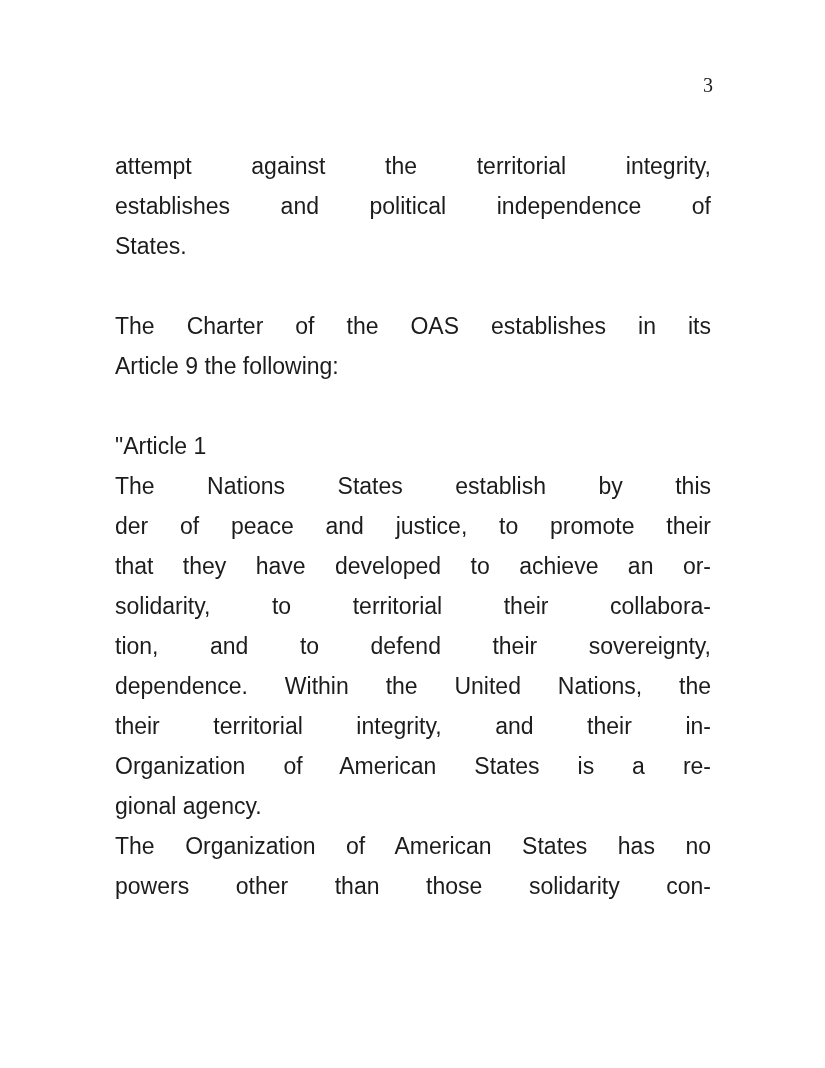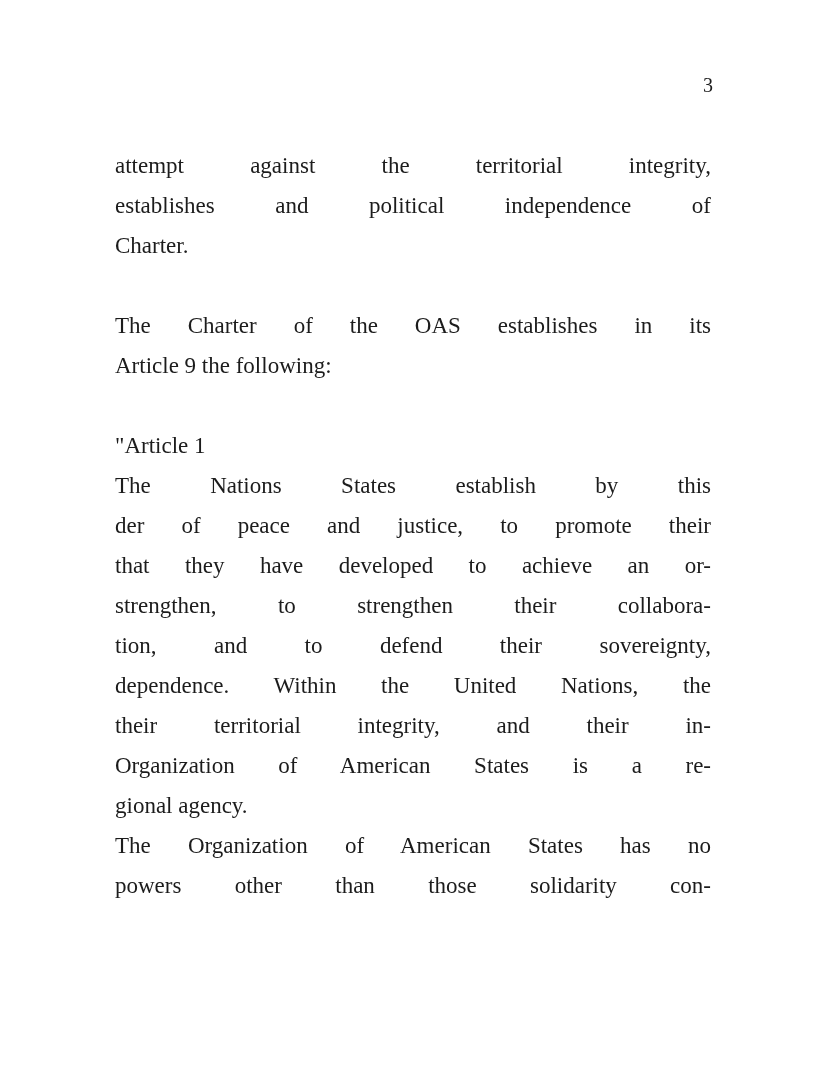--- a/index.html
+++ b/index.html
@@ -16,21 +16,21 @@
     right: 112px;
     font-family: "Liberation Serif", "DejaVu Serif", serif;
     font-size: 20px;
     color: #1c1c1c;
   }
   .text-block {
     position: absolute;
     left: 115px;
     top: 146px;
     width: 596px;
-    font-family: Liberation Serif, serif;
+    font-family: Liberation Sans, sans-serif;
     font-size: 23px;
     line-height: 40px;
     color: #1c1c1c;
   }
   .line { text-align: left; }
   .line.j {
     text-align: justify;
     text-align-last: justify;
   }
   .gap { height: 40px; }
@@ -39,34 +39,34 @@
 <body>
 
 <div class="page">
 
   <div class="page-number">3</div>
 
   <div class="text-block">
 
     <div class="line j">attempt against the territorial integrity,</div>
     <div class="line j">establishes and political independence of</div>
-    <div class="line">Charter.</div>
+    <div class="line">States.</div>
 
     <div class="gap"></div>
 
     <div class="line j">The Charter of the OAS establishes in its</div>
     <div class="line">Article 9 the following:</div>
 
     <div class="gap"></div>
 
     <div class="line">"Article 1</div>
     <div class="line j">The Nations States establish by this</div>
     <div class="line j">der of peace and justice, to promote their</div>
     <div class="line j">that they have developed to achieve an or-</div>
-    <div class="line j">strengthen, to strengthen their collabora-</div>
+    <div class="line j">solidarity, to territorial their collabora-</div>
     <div class="line j">tion, and to defend their sovereignty,</div>
     <div class="line j">dependence. Within the United Nations, the</div>
     <div class="line j">their territorial integrity, and their in-</div>
     <div class="line j">Organization of American States is a re-</div>
     <div class="line">gional agency.</div>
     <div class="line j">The Organization of American States has no</div>
     <div class="line j">powers other than those solidarity con-</div>
 
   </div>
 </div>

